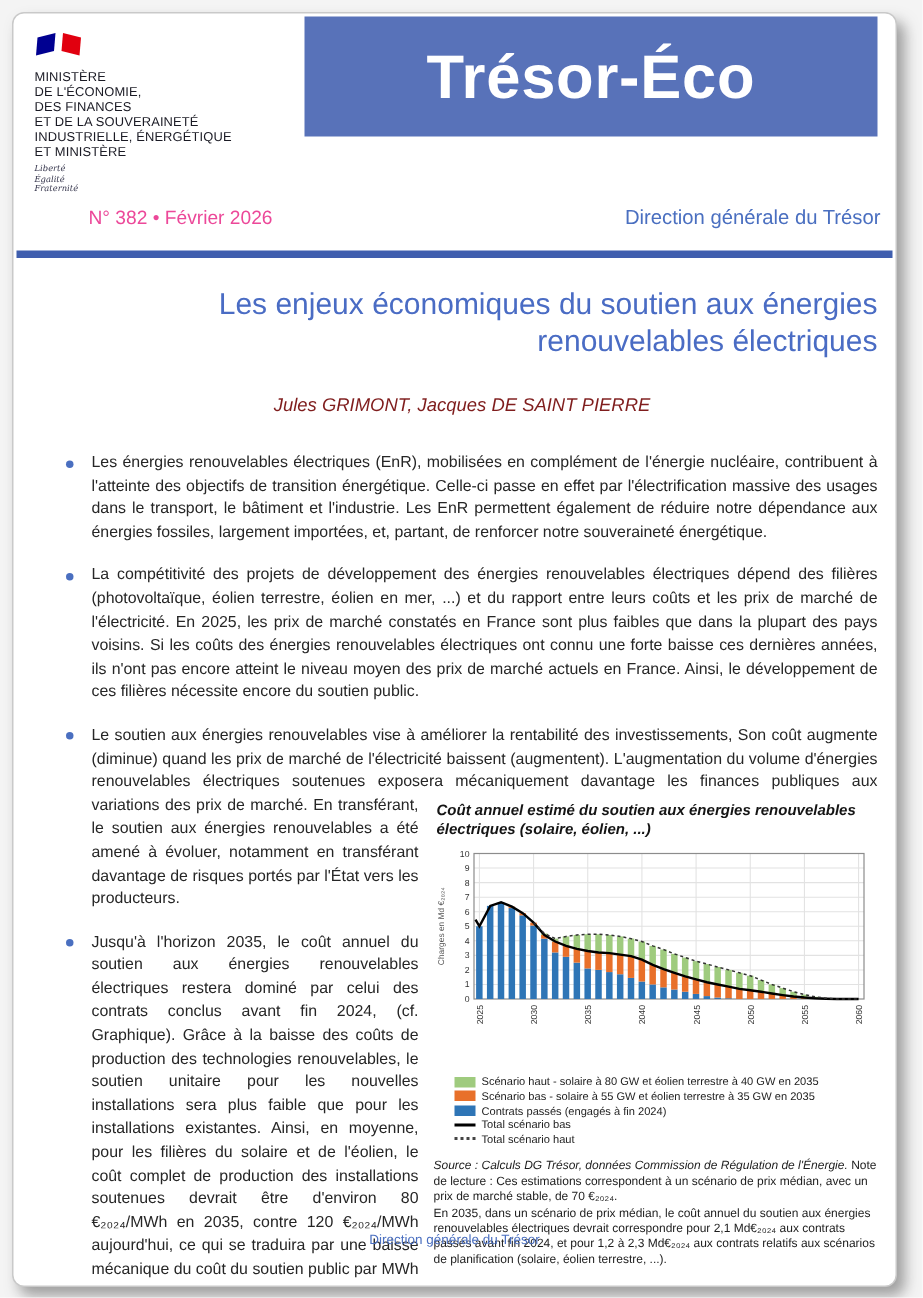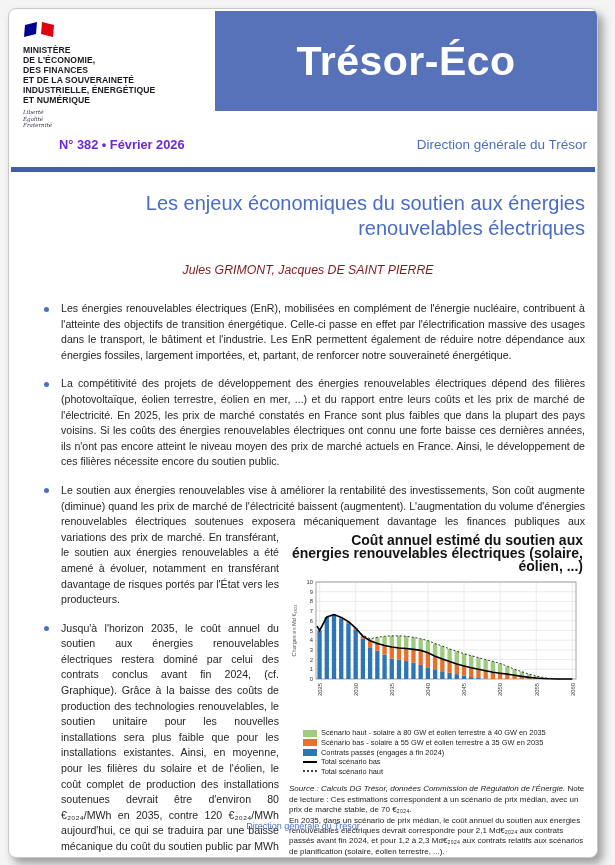--- a/index.html
+++ b/index.html
@@ -7,49 +7,49 @@
     width:615px;height:865px;position:relative;background:#f4f4f4;
     font-family:"Liberation Sans", sans-serif;
   }
   .page{
     position:absolute;left:8px;top:8px;width:588px;height:848px;background:#ffffff;
     border:1px solid #c9c9c9;border-radius:8px;overflow:hidden;
     box-shadow:5px 6px 9px rgba(90,90,90,.55);
   }
   
   .ministry{position:absolute;left:14px;top:12px;width:180px;}
-  .ministry-name{font-weight:bold;font-size:8.6px;line-height:10px;color:#1a1a24;letter-spacing:.1px;}
+  .ministry-name{font-weight:normal;font-size:8.6px;line-height:10px;color:#1a1a24;letter-spacing:.1px;}
   .motto{margin-top:4px;font-family:"DejaVu Serif", serif;font-style:italic;font-size:5.6px;line-height:6.6px;color:#33334a;}
   .banner{
-    position:absolute;left:206px;top:2px;width:382px;height:100px;
+    position:absolute;left:194px;top:2px;width:382px;height:80px;
     display:flex;align-items:center;justify-content:center;
   }
   .banner-title{color:#ffffff;font-size:41px;font-weight:bold;letter-spacing:.5px;}
   .issue-row{position:absolute;left:14px;right:10px;top:128px;display:flex;justify-content:space-between;align-items:baseline;}
-  .issue{font-size:12.8px;font-weight:bold;color:#6d28d9;padding-left:36px;}
+  .issue{font-size:12.8px;font-weight:normal;color:#ec4899;padding-left:36px;}
   .direction{font-size:13.5px;color:#4a6fc0;}
   .rule{position:absolute;left:2px;right:2px;top:158px;height:5px;}
   
   .content{position:absolute;left:22px;right:12px;top:170px;bottom:0;}
   .doc-title{margin:12px 0 0 0;text-align:right;font-size:20px;line-height:25px;font-weight:normal;color:#4a6cc4;}
   .authors{margin-top:22px;text-align:center;font-size:12.3px;font-style:italic;color:#7f1d1d;}
   ul.bullets{margin:24px 0 0 0;padding:0 0 0 10px;list-style:none;}
   ul.bullets li{
     position:relative;padding-left:20px;margin-bottom:13px;
     font-size:10.6px;line-height:15.6px;color:#262626;text-align:justify;
   }
   ul.bullets li::before{
     content:"";position:absolute;left:3px;top:5.5px;width:5px;height:5px;border-radius:50%;
     background:#4a6fc0;
   }
   
   .figure{
     float:right;width:296px;margin:2px 0 4px 10px;padding-top:2px;
   }
-  .figure-title{font-size:14px;font-weight:bold;color:#141414;text-align:right;line-height:13px;margin:0 2px 4px 2px;}
+  .figure-title{font-size:10px;font-weight:bold;color:#141414;text-align:left;line-height:13px;margin:0 2px 4px 2px;font-style:italic;}
   .legend{margin:2px 0 0 14px;}
   .legend-row{display:flex;align-items:center;gap:4px;font-size:7.4px;line-height:9.6px;color:#222;}
   .sw-box{width:14px;height:7px;flex:0 0 14px;}
   .sw-line{width:14px;height:0;flex:0 0 14px;border-top:2px solid #000;}
   .sw-dash{width:14px;height:0;flex:0 0 14px;border-top:2px dotted #444;}
   .fig-notes{margin-top:8px;font-size:8px;line-height:10.4px;color:#1d1d1d;text-align:left;}
   .fig-source{font-style:italic;}
   
   .footer{position:absolute;left:0;right:0;bottom:26px;text-align:center;font-size:9px;color:#4a6fc0;}
 </style>
@@ -62,21 +62,21 @@
     <svg width="34" height="20" viewBox="0 0 34 20">
       <path id="flag-blue" d="M2,4 L14,1 L13,13 L1,16 Z" fill="#000091"></path>
       <path id="flag-red" d="M19,1 L31,4 L30,16 L18,13 Z" fill="#e1000f"></path>
     </svg>
     <div class="ministry-name" id="ministry-name">
         <div>MINISTÈRE</div>
         <div>DE L'ÉCONOMIE,</div>
         <div>DES FINANCES</div>
         <div>ET DE LA SOUVERAINETÉ</div>
         <div>INDUSTRIELLE, ÉNERGÉTIQUE</div>
-        <div>ET NUMÉRIQUE</div>
+        <div>ET MINISTÈRE</div>
       </div>
     <div class="motto" id="motto">
         <div>Liberté</div>
         <div>Égalité</div>
         <div>Fraternité</div>
       </div>
   </div>
 
   <div class="banner" id="banner" style="background: rgb(88, 114, 185);">
     <span class="banner-title">Trésor-Éco</span>

